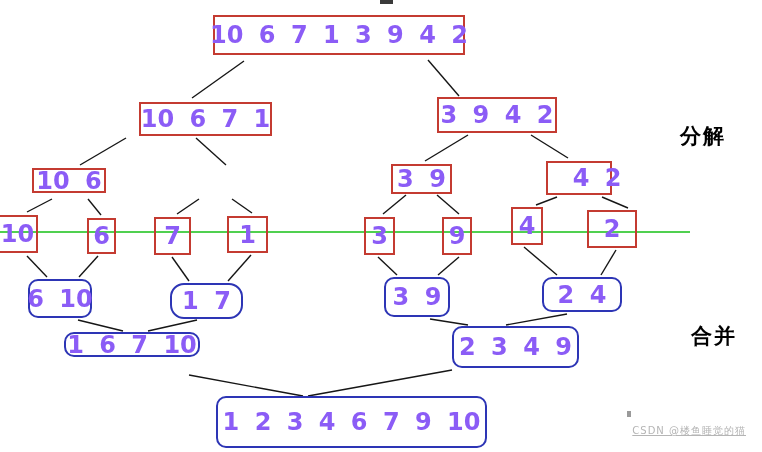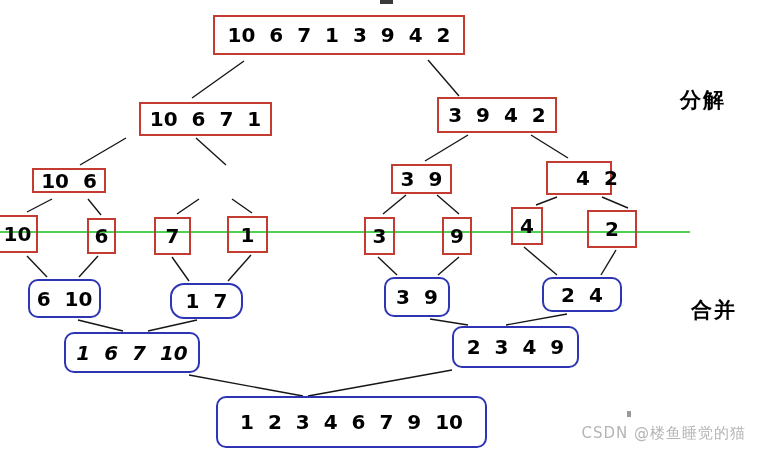--- a/index.html
+++ b/index.html
@@ -13,44 +13,46 @@
   }
   svg.lines { position: absolute; left: 0; top: 0; width: 762px; height: 452px; }
   .cline { stroke: var(--connector, #161616); stroke-width: 1.4; }
   .gline { stroke: var(--axis-line, #50d050); stroke-width: 2; }
   .box {
     position: absolute;
     display: flex;
     align-items: center;
     justify-content: center;
     font-weight: bold;
-    font-size: 20px;
-    color: #000000;
+    font-size: 24px;
+    color: #8b5cf6;
     word-spacing: 7px;
     box-sizing: border-box;
     background: transparent;
     white-space: nowrap;
   }
   .split { border: 2px solid var(--split-box, #c43b31); }
   .merge { border: 2px solid var(--merge-box, #2d35b5); border-radius: 10px; }
   .side-label {
     position: absolute;
     font-weight: bold;
     font-size: 21px;
     color: #000000;
     letter-spacing: 2px;
+    margin-top: 36px;
   }
   .watermark {
     position: absolute;
     top: 424px;
     right: 16px;
-    font-size: 15px;
+    font-size: 10px;
     font-weight: normal;
     color: var(--watermark, #b5b5b5);
     letter-spacing: 1px;
+    text-decoration: underline;
   }
   .top-mark { position: absolute; left: 380px; top: 0; width: 13px; height: 4px; background: #3a3a3a; }
   .wm-speck { position: absolute; left: 627px; top: 411px; width: 4px; height: 6px; background: #9a9a9a; }
 </style>
 </head>
 <body>
 
 <div class="stage">
 
   <svg class="lines" viewBox="0 0 762 452" aria-hidden="true">
@@ -99,26 +101,26 @@
   <div class="box split" style="left:546px; top:161px; width:66px;  height:34px;padding-left:36px;">4 2</div>
   <div class="box split" style="left:-3px;  top:215px; width:41px;  height:38px;">10</div>
   <div class="box split" style="left:87px;  top:218px; width:29px;  height:36px;">6</div>
   <div class="box split" style="left:154px; top:217px; width:37px;  height:38px;">7</div>
   <div class="box split" style="left:227px; top:216px; width:41px;  height:37px;">1</div>
   <div class="box split" style="left:364px; top:217px; width:31px;  height:38px;">3</div>
   <div class="box split" style="left:442px; top:217px; width:30px;  height:38px;">9</div>
   <div class="box split" style="left:511px; top:207px; width:32px;  height:38px;">4</div>
   <div class="box split" style="left:587px; top:210px; width:50px;  height:38px;">2</div>
 
-  <div class="box merge" style="left:28px;  top:279px; width:73px;  height:39px;">6 10</div>
+  <div class="box merge" style="left:28px;  top:279px; width:64px;  height:39px;">6 10</div>
   <div class="box merge" style="left:170px; top:283px; width:73px;  height:36px;border-radius:14px;">1 7</div>
   <div class="box merge" style="left:384px; top:277px; width:66px;  height:40px;">3 9</div>
   <div class="box merge" style="left:542px; top:277px; width:80px;  height:35px;text-align:center;">2 4</div>
-  <div class="box merge" style="left:64px;  top:332px; width:136px; height:41px;font-style:italic;">1 6 7 10</div>
+  <div class="box merge" style="left:64px;  top:332px; width:136px; height:25px;">1 6 7 10</div>
   <div class="box merge" style="left:452px; top:326px; width:127px; height:42px;">2 3 4 9</div>
   <div class="box merge" style="left:216px; top:396px; width:271px; height:52px;">1 2 3 4 6 7 9 10</div>
 
   <div class="side-label" style="left:680px; top:86px;">分解</div>
-  <div class="side-label" style="left:691px; top:296px;">合并</div>
+  <div class="side-label" style="left:691px; top:286px;">合并</div>
 
   <div class="watermark">CSDN @楼鱼睡觉的猫</div>
 
 </div>
 
 </body></html>

